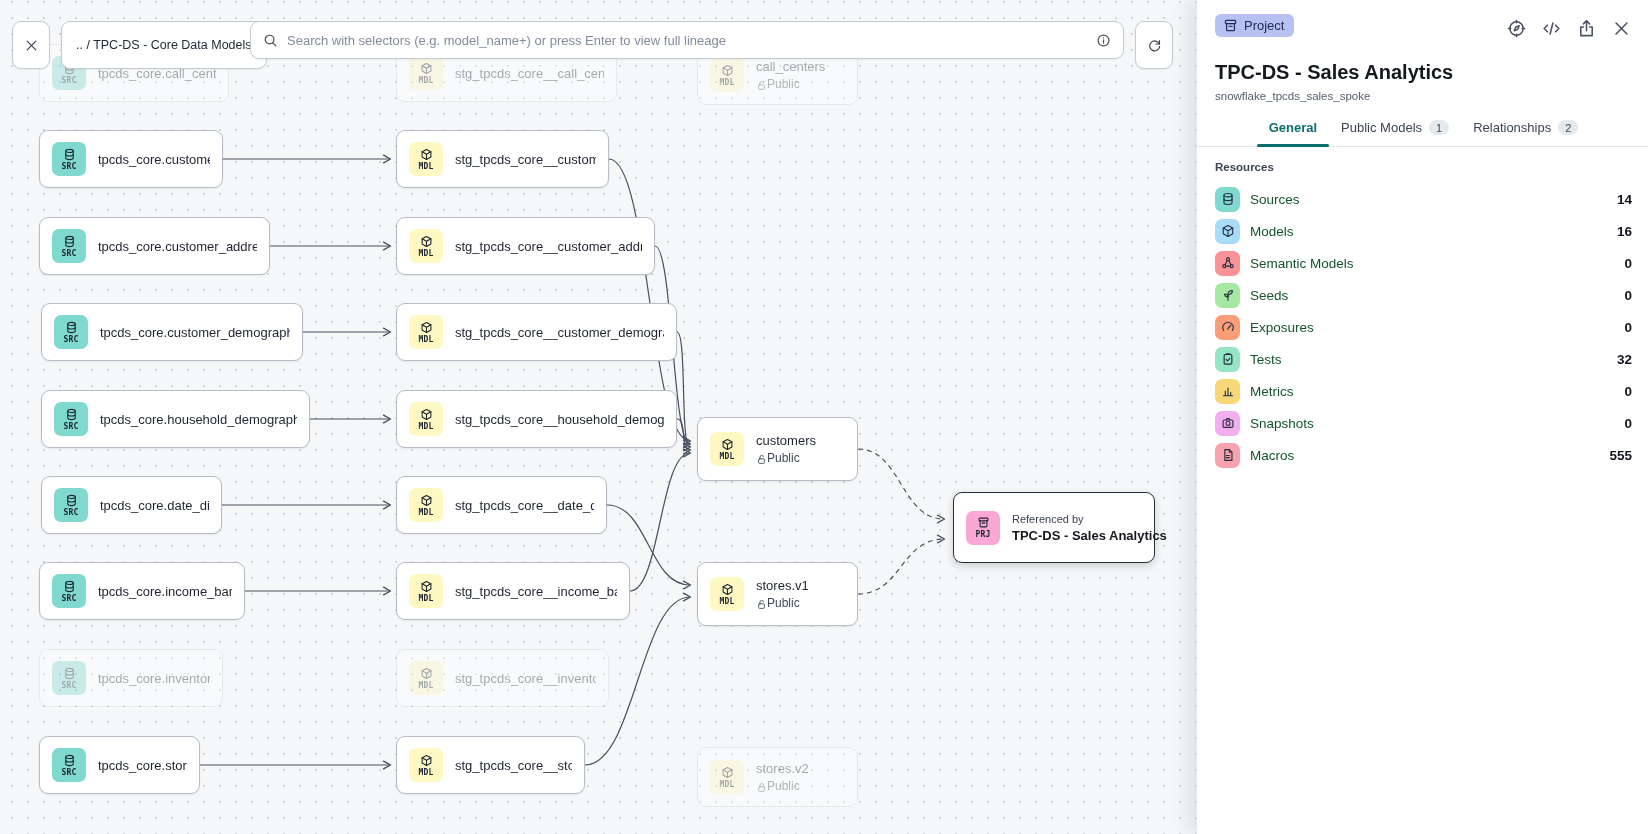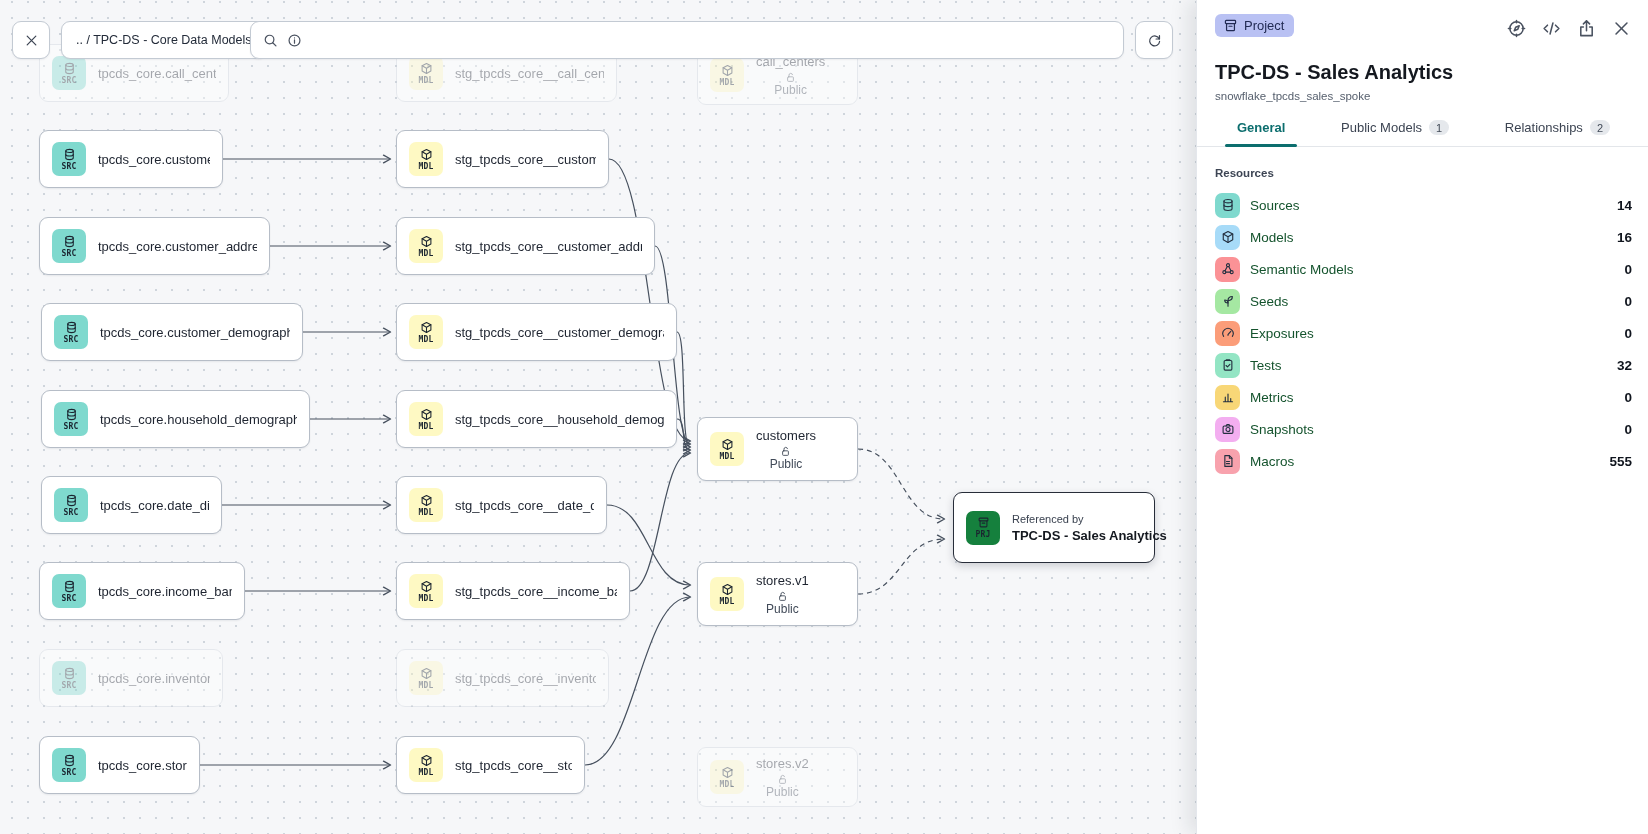--- a/index.html
+++ b/index.html
@@ -16,33 +16,33 @@
   svg.edges path.dashed { stroke-dasharray:5 4; }
 
   .node { position:absolute; z-index:2; display:flex; align-items:center; gap:12px;
     padding:0 12px; background:#fff; border:1px solid #b6bdc7; border-radius:9px;
     box-shadow:0 1px 2px rgba(16,24,40,.07); cursor:pointer; }
   .node .nk { flex:0 0 auto; width:34px; height:34px; border-radius:7px;
     display:flex; flex-direction:column; align-items:center; justify-content:center; gap:1px;
     color:#1b2530; }
   .node .nk svg { width:13px; height:13px; }
   .node .nk .kind { font-family:"DejaVu Sans Mono", monospace; font-size:8px; font-weight:700; letter-spacing:.2px; }
-  .nk.src { background:#7fd9ce; } .nk.mdl { background:#fef9c3; } .nk.prj { background:#15803d; }
+  .nk.src { background:#7fd9ce; } .nk.mdl { background:#fef9c3; } .nk.prj { background:#f9a8d4; }
   .node .lbl { font-size:13px; color:#1e2430; white-space:nowrap; overflow:hidden; }
   .node .col { display:flex; flex-direction:column; gap:3px; min-width:0; }
-  .node .pubrow { display:flex; align-items:center; gap:0; font-size:12px; color:#414a58;flex-direction:column; }
+  .node .pubrow { display:flex; align-items:flex-end; gap:0; font-size:12px; color:#414a58; }
   .node .pubrow svg { width:11px; height:11px; }
   .node .pre { font-size:11px; color:#39414f; }
   .node .big { font-size:13px; font-weight:700; color:#14181f; white-space:nowrap; }
   .node.faded { opacity:.38; box-shadow:none; border-color:#ccd2da; }
   .node.emph { border:1.6px solid #272d39; box-shadow:0 3px 8px rgba(16,24,40,.18); }
 
   
   .toolbar { position:absolute; left:0; top:21px; width:100%; height:38px; z-index:5; }
-  .tb { position:absolute; top:0; height:38px; background:#fff; border:1px solid #c3cad3;
+  .tb { position:absolute; top:0; height:48px; background:#fff; border:1px solid #c3cad3;
     border-radius:9px; box-shadow:0 1px 2px rgba(16,24,40,.06); display:flex; align-items:center;
     color:#3c4452; cursor:pointer; }
   .tb svg { width:15px; height:15px; }
   .tb.sq { width:38px; justify-content:center; }
   #breadcrumb { left:61px; padding:0 14px; font-size:12.5px; color:#232b39; white-space:nowrap; }
   #closebtn { left:12px; }
   #refreshbtn { left:1135px; }
   .searchbar { position:absolute; left:250px; top:0; width:874px; height:38px; background:#fff;
     border:1px solid #c3cad3; border-radius:9px; box-shadow:0 1px 2px rgba(16,24,40,.06);
     display:flex; align-items:center; gap:9px; padding:0 12px; }
@@ -61,29 +61,29 @@
   .badge-project svg { width:15px; height:15px; }
   .pactions { display:flex; align-items:center; gap:13px; padding-top:3px; }
   .pactions .act { width:22px; height:22px; color:#4a5260; display:flex; align-items:center; justify-content:center; cursor:pointer; }
   .pactions .act svg { width:19px; height:19px; }
   .ptitle { margin-top:22px; font-size:20px; font-weight:700; color:#14181f; }
   .psub { margin-top:6px; font-size:11.5px; color:#57606e; }
   .overview-btn { margin-top:16px; width:100%; height:37px; background:#fff; border:1px solid #bfc6cf;
     border-radius:8px; display:flex; align-items:center; justify-content:center; gap:8px;
     font-size:13.5px; color:#1b212c; font-family:"Liberation Sans", sans-serif; cursor:pointer; }
   .overview-btn svg { width:15px; height:15px; color:#2a3240; }
-  .tabs { margin-top:18px; display:flex; justify-content:space-between; padding:0 10px; position:relative; }
+  .tabs { margin-top:18px; display:flex; justify-content:center; padding:0 10px; position:relative; }
   .tabs:after { content:""; position:absolute; left:-18px; right:-16px; bottom:0; height:1px; background:#e3e6ea; }
   .tab { display:flex; align-items:center; gap:7px; padding:0 12px 12px 12px; font-size:13px;
     color:#3c4452; cursor:pointer; position:relative; }
   .tab.active { color:#0c6e6e; font-weight:700; }
   .tab.active:after { content:""; position:absolute; left:0; right:0; bottom:0; height:3px; background:#0c6e6e; border-radius:2px; z-index:1; }
   .tab .tbadge { background:#e5e8ec; color:#414a57; font-size:11px; font-weight:400;
     border-radius:9px; padding:1.5px 7px; }
-  .res-header { margin-top:20px; font-size:11.5px; font-weight:700; color:#3d4554; }
+  .res-header { margin-top:14px; font-size:11.5px; font-weight:700; color:#3d4554; }
   .res-list { margin-top:10px; }
   .res-row { display:flex; align-items:center; gap:10px; height:32px; cursor:pointer; }
   .res-ic { width:25px; height:25px; border-radius:7px; display:flex; align-items:center; justify-content:center; color:#243040; }
   .res-ic svg { width:14px; height:14px; }
   .res-lbl { font-size:13.5px; color:#14532d; }
   .res-count { margin-left:auto; font-size:13.5px; font-weight:700; color:#10151e; }
 
   .icon-stroke svg, .nk svg, .pubrow svg, .tb svg, .searchbar svg, .pactions svg,
   .badge-project svg, .overview-btn svg, .res-ic svg { fill:none; stroke:currentColor;
     stroke-width:1.3; stroke-linecap:round; stroke-linejoin:round; }
@@ -418,20 +418,21 @@
       <button class="tb" id="breadcrumb">
         <span>.. / TPC-DS - Core Data Models</span>
       </button>
       <div class="searchbar">
         <span class="icn" style="display: inline-flex; width: 15px; height: 15px;">
             <svg viewBox="0 0 16 16">
               <circle cx="7" cy="7" r="4.6"></circle>
               <path d="m10.4 10.4 3.4 3.4"></path>
             </svg>
           </span>
+        <input type="text" placeholder="Search with selectors (e.g. model_name+) or press Enter to view full lineage" style="">
         <span class="icn" style="color: rgb(89, 96, 110); display: inline-flex; width: 15px; height: 15px;">
             <svg viewBox="0 0 16 16">
               <circle cx="8" cy="8" r="5.8"></circle>
               <path d="M8 7.4v3.4M8 5.2v.1"></path>
             </svg>
           </span>
       </div>
       <button class="tb sq" id="refreshbtn">
         <span class="icn" style="display: inline-flex; width: 15px; height: 15px;">
             <svg viewBox="0 0 16 16">

